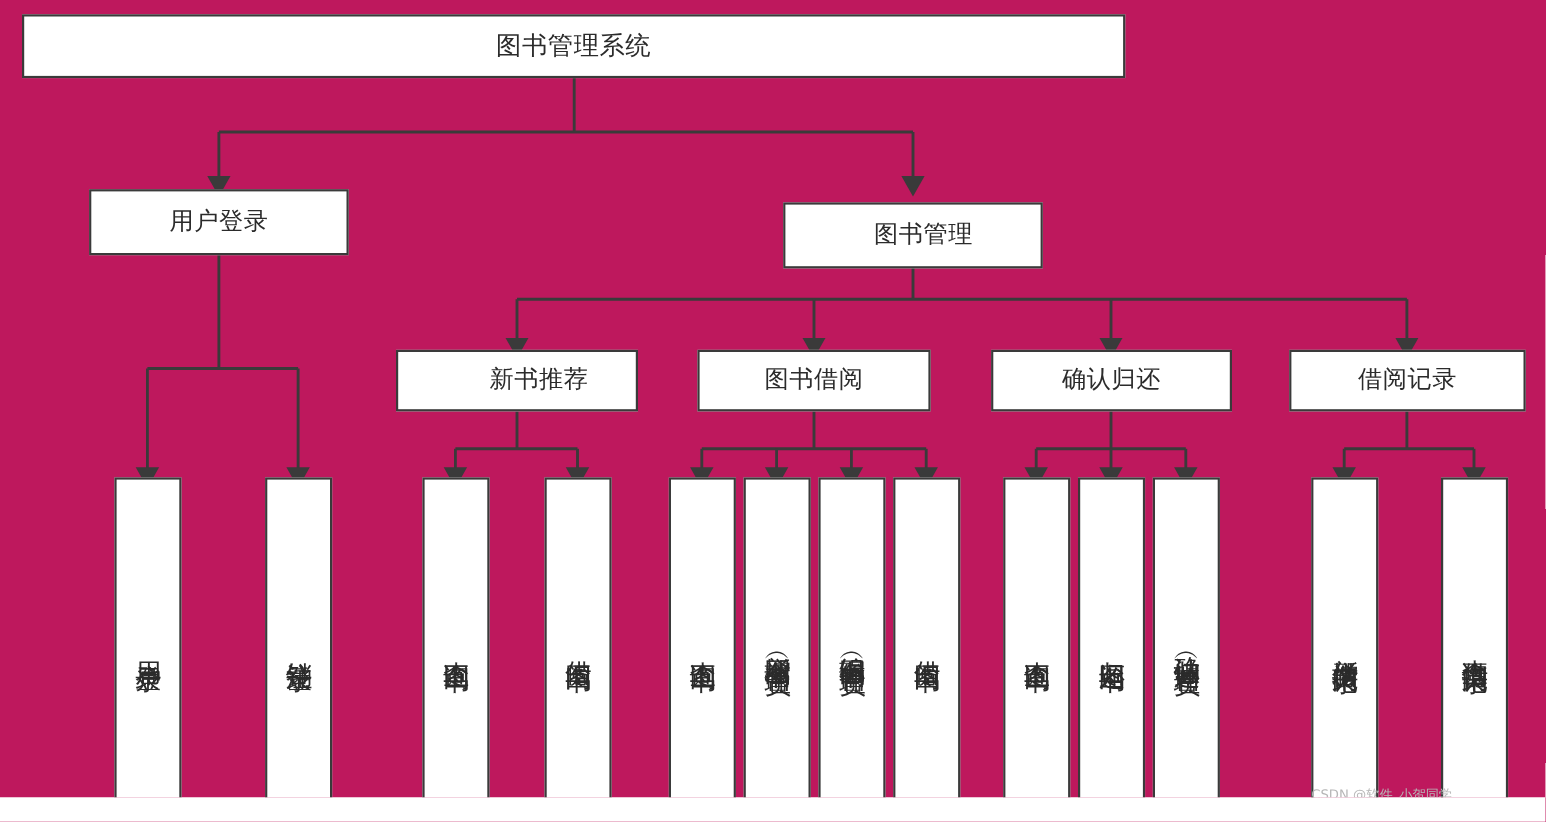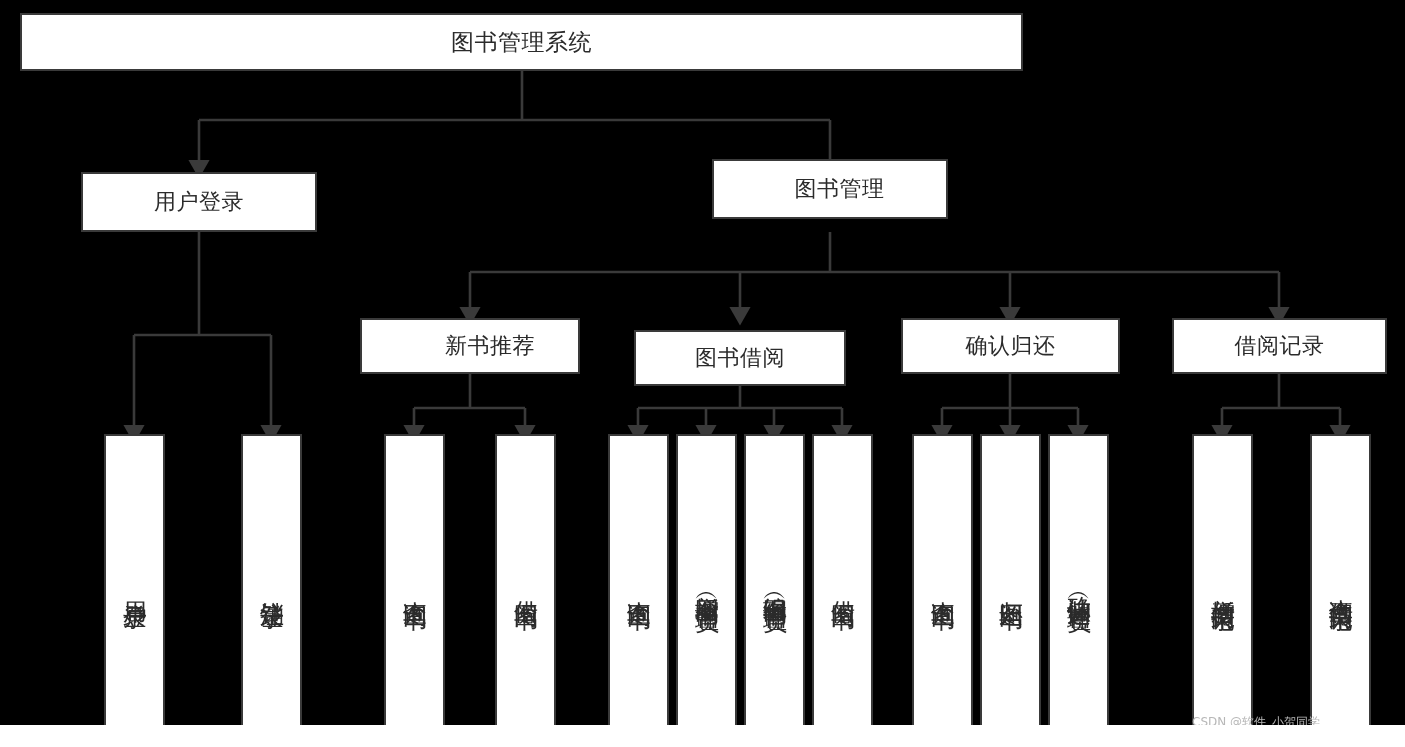--- a/index.html
+++ b/index.html
@@ -7,21 +7,21 @@
     padding: 0;
     background: #ffffff;
   }
   body {
     font-family: "DejaVu Sans", "Liberation Sans", sans-serif;
   }
   #canvas {
     position: relative;
     width: 1405px;
     height: 725px;
-    background: #000000;
+    background: #be185d;
     overflow: hidden;
     text-decoration: underline;
   }
   #wires {
     position: absolute;
     left: 0;
     top: 0;
     width: 1405px;
     height: 747px;
     pointer-events: none;
@@ -131,28 +131,28 @@
     </g>
   </svg>
 
   <div class="node horiz root" style="left:20px; top:13px; width:1003px; height:58px;">
     <span class="label">图书管理系统</span>
   </div>
 
   <div class="node horiz" style="left:81px; top:172px; width:236px; height:60px;">
     <span class="label">用户登录</span>
   </div>
-  <div class="node horiz" style="left:712px; top:159px; width:236px; height:60px;padding-left:19px;">
+  <div class="node horiz" style="left:712px; top:184px; width:236px; height:60px;padding-left:19px;">
     <span class="label">图书管理</span>
   </div>
 
   <div class="node horiz" style="left:360px; top:318px; width:220px; height:56px;padding-left:40px;">
     <span class="label">新书推荐</span>
   </div>
-  <div class="node horiz" style="left:634px; top:330px; width:212px; height:56px;align-items:center;">
+  <div class="node horiz" style="left:634px; top:318px; width:212px; height:56px;align-items:center;">
     <span class="label">图书借阅</span>
   </div>
   <div class="node horiz" style="left:901px; top:318px; width:219px; height:56px;">
     <span class="label">确认归还</span>
   </div>
   <div class="node horiz" style="left:1172px; top:318px; width:215px; height:56px;">
     <span class="label">借阅记录</span>
   </div>
 
   <div class="node vert" style="left:104px; top:434px; width:61px; height:303px;">

